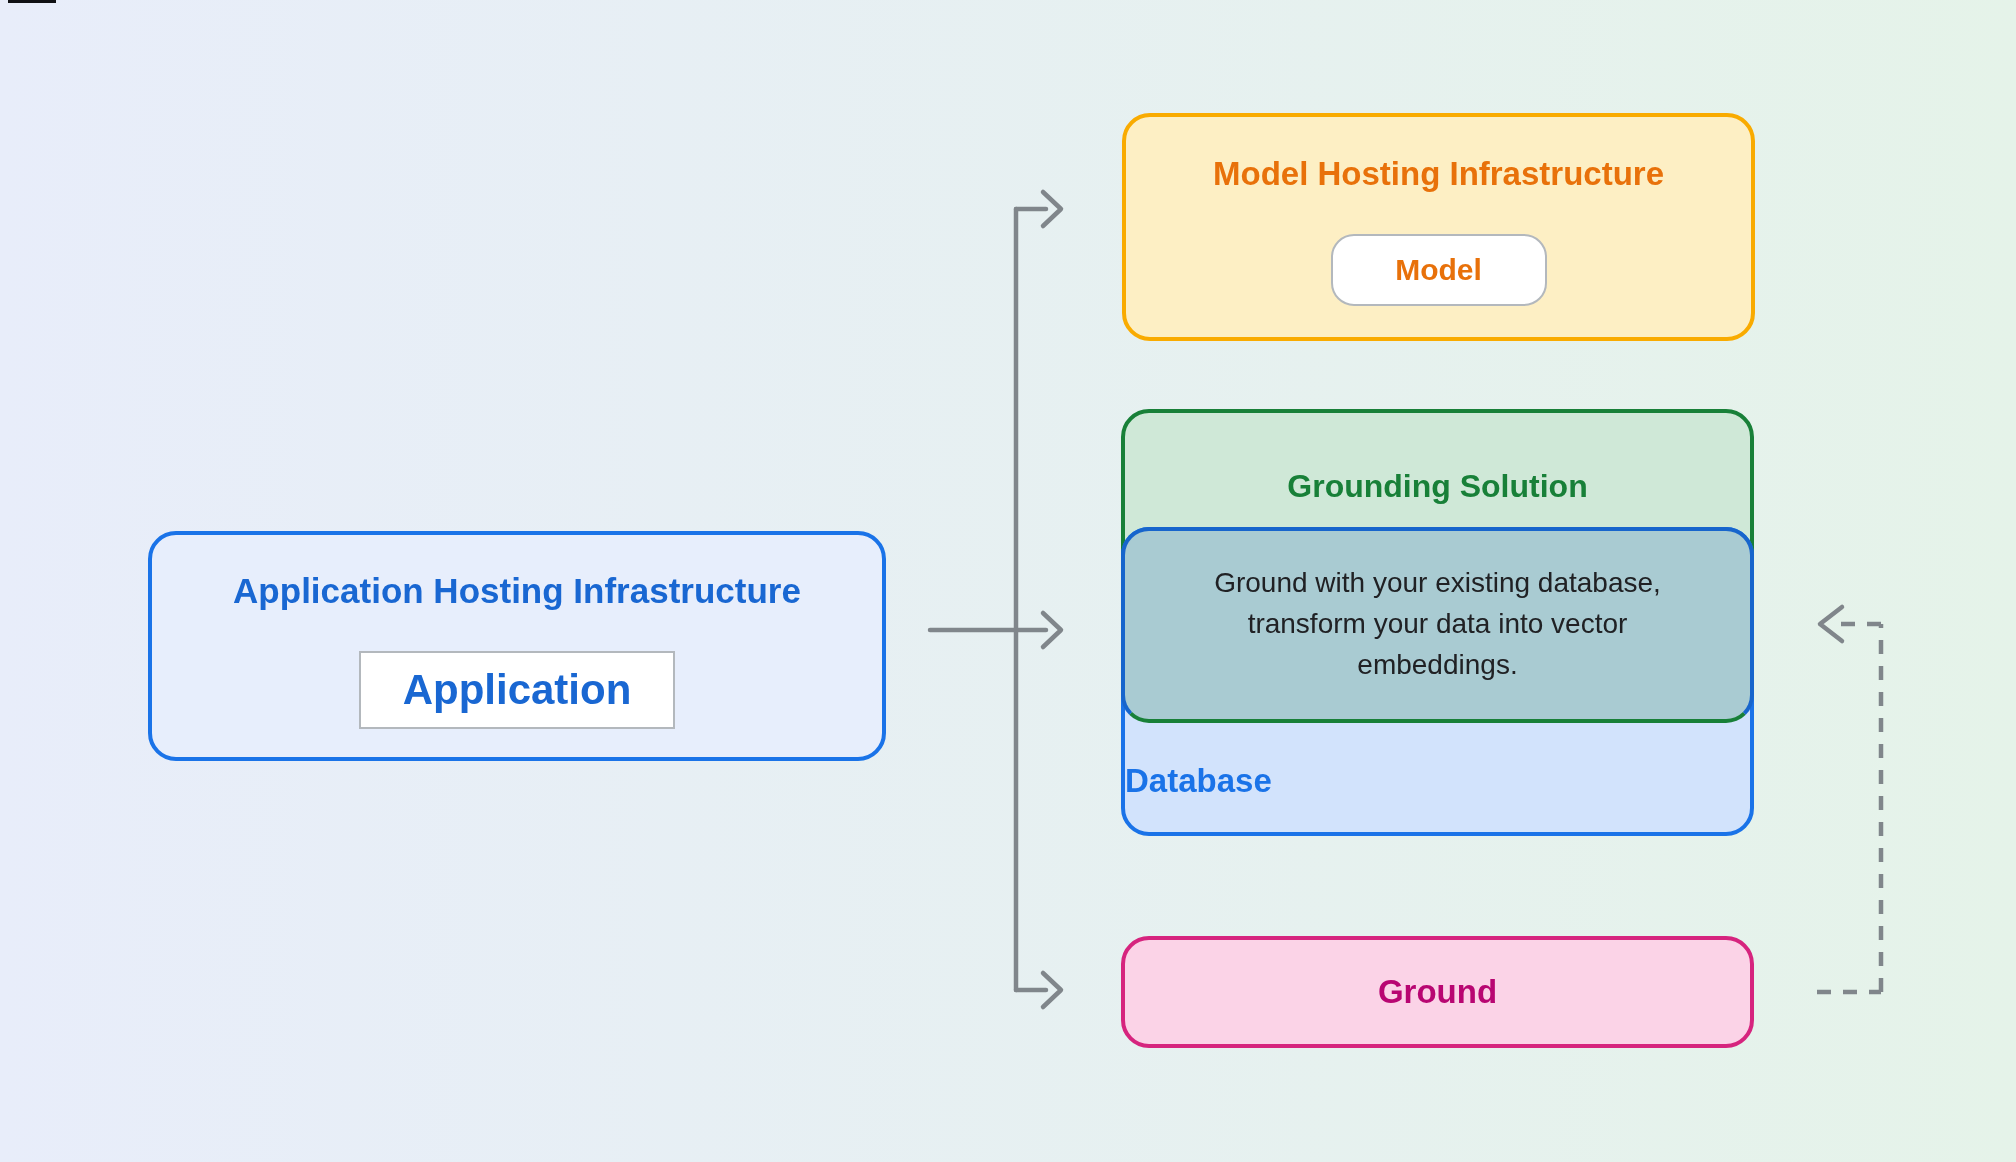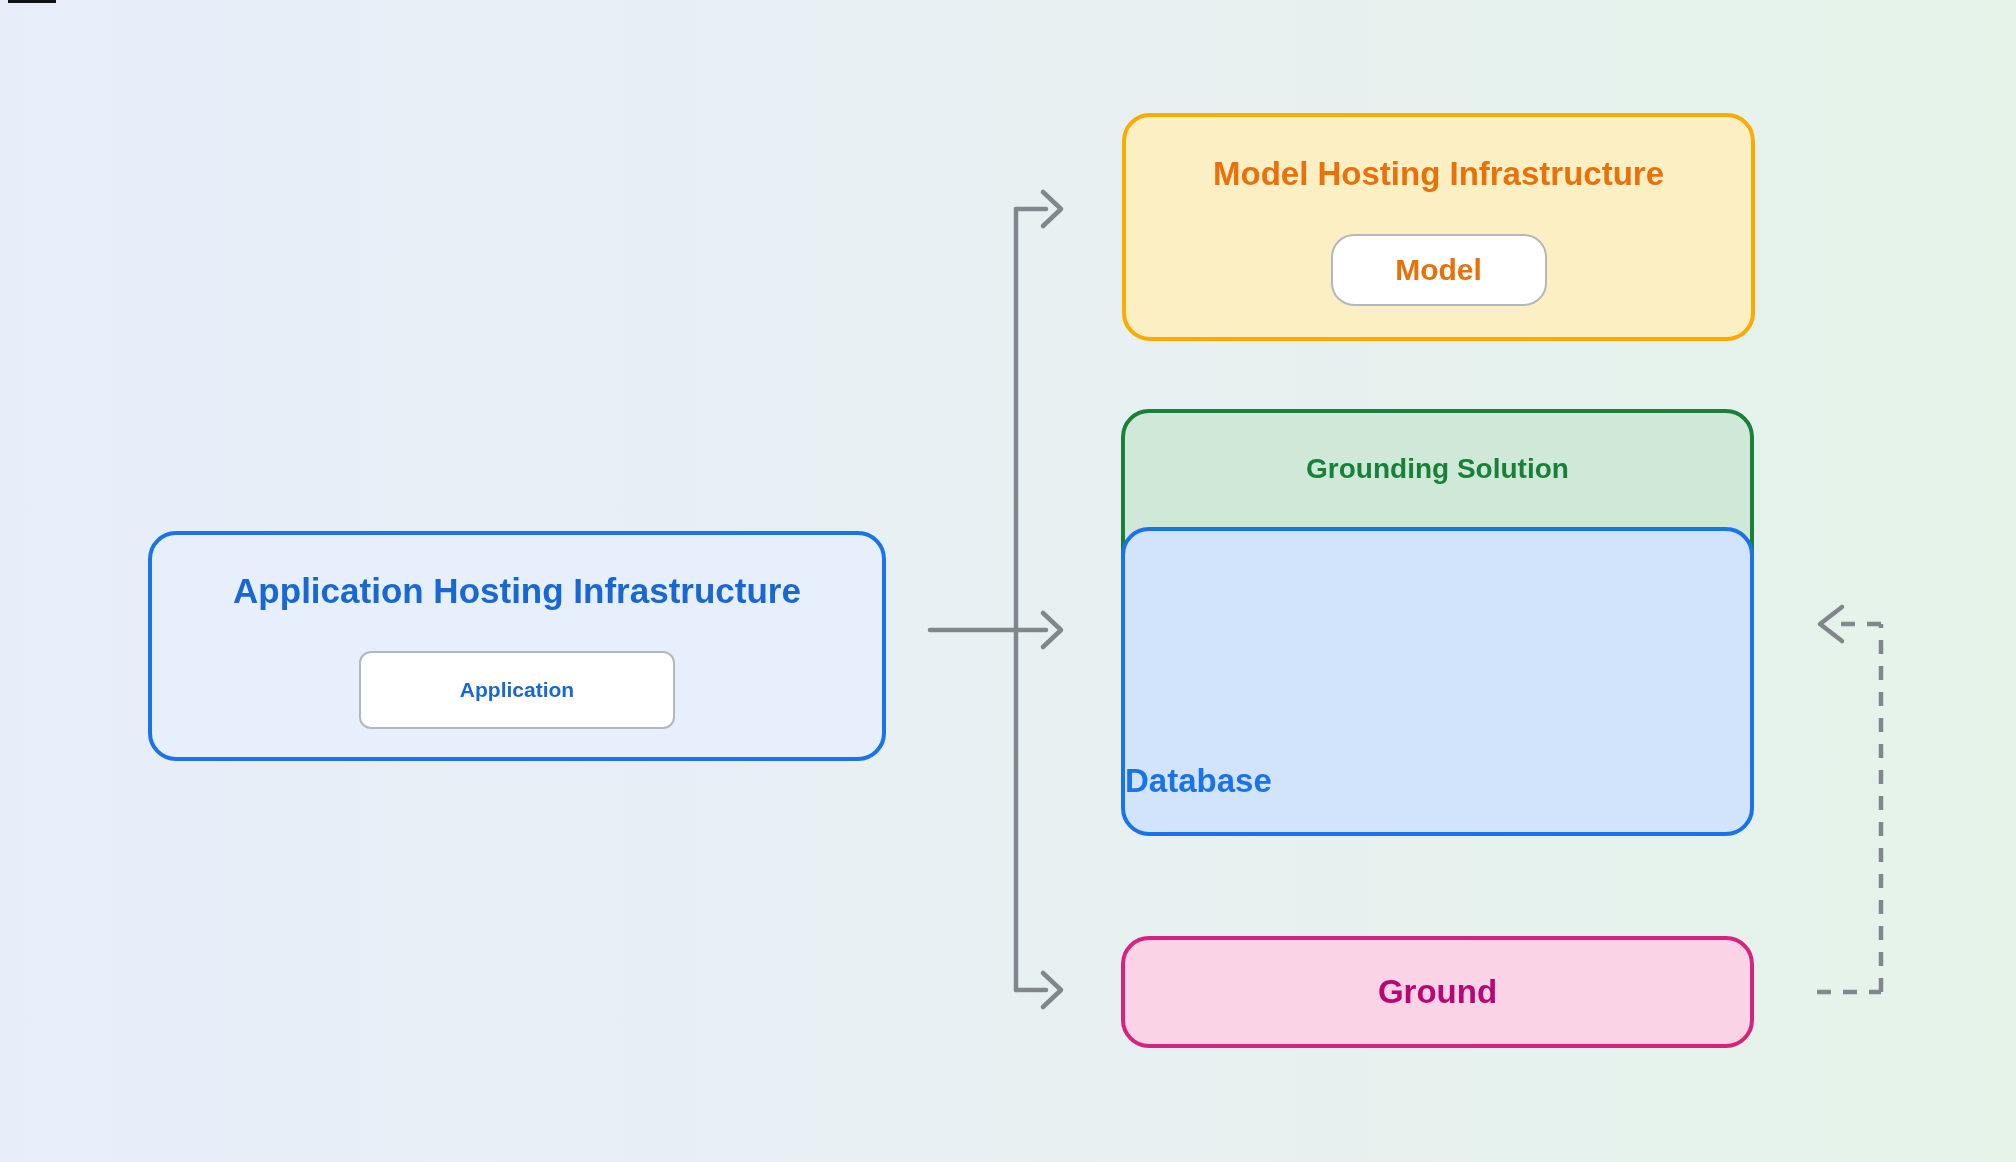--- a/index.html
+++ b/index.html
@@ -35,38 +35,38 @@
     font-weight: 700;
   }
 
   
   .app-box {
     left: 148px; top: 531px; width: 738px; height: 230px;
     background: var(--app-fill, #E7EEFC);
     border: 4px solid var(--app-border, #1A73E8);
   }
   .app-box .box-title { top: 36px; font-size: 35px; color: var(--app-accent, #1967D2); }
-  .app-box .chip { top: 116px; width: 316px; height: 78px; font-size: 21px; color: var(--app-accent, #1967D2); border-radius: 12px; }
+  .app-box .chip { top: 116px; width: 316px; height: 78px; font-size: 42px; color: var(--app-accent, #1967D2); }
 
   
   .model-box {
     left: 1122px; top: 113px; width: 633px; height: 228px;
     background: var(--model-fill, #FDEFC4);
     border: 4px solid var(--model-border, #F9AB00);
   }
   .model-box .box-title { top: 38px; font-size: 33px; color: var(--model-accent, #E8710A); }
   .model-box .chip { top: 117px; width: 216px; height: 72px; font-size: 30px; color: var(--model-accent, #E8710A); border-radius: 23px; }
 
   
   .ground-box {
     left: 1121px; top: 409px; width: 633px; height: 321px;
     background: var(--ground-fill, #CFE8D7);
     border: 4px solid var(--ground-accent, #188038);
   }
-  .ground-box .box-title { top: 40px; font-size: 28px; color: var(--ground-accent, #188038); }
+  .ground-box .box-title { top: 55px; font-size: 32px; color: var(--ground-accent, #188038); }
 
   
   .db-box {
     left: 1121px; top: 527px; width: 633px; height: 309px;
     background: var(--db-fill, #D2E3FC);
     border: 4px solid var(--db-border, #1A73E8);
   }
   .db-label {
     position: absolute; left: 0; right: 0; bottom: 32px;
     text-align: left; font-weight: 700; font-size: 33px;
@@ -139,18 +139,21 @@
   </div>
 
   <div class="box ground-box">
     <div class="box-title">Grounding Solution</div>
   </div>
 
   <div class="box db-box">
     <div class="db-label">Database</div>
   </div>
 
+  <div class="box overlap-box">
+    <div class="overlap-text">Ground with your existing database, transform your data into vector embeddings.</div>
+  </div>
 
   <div class="box storage-box">
     <div class="storage-label">Ground</div>
   </div>
 
 </div>
 
 </body></html>

